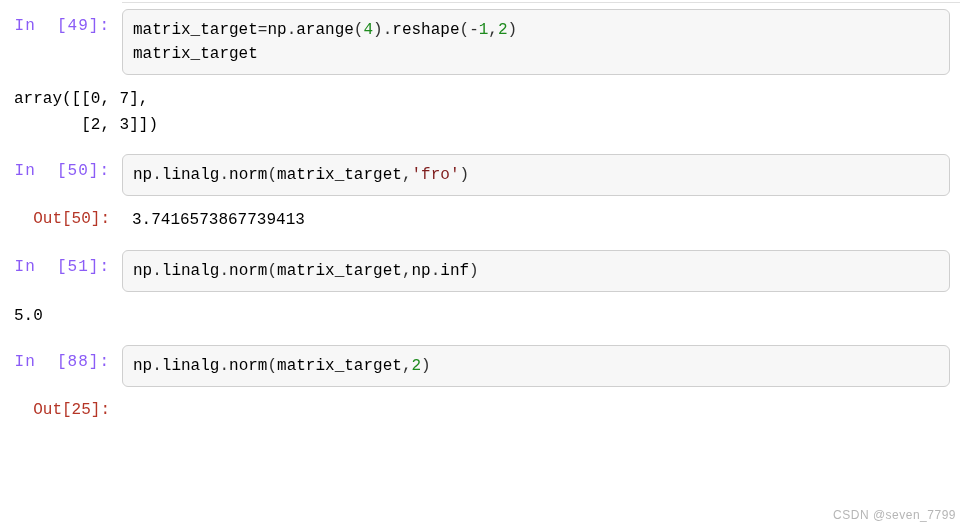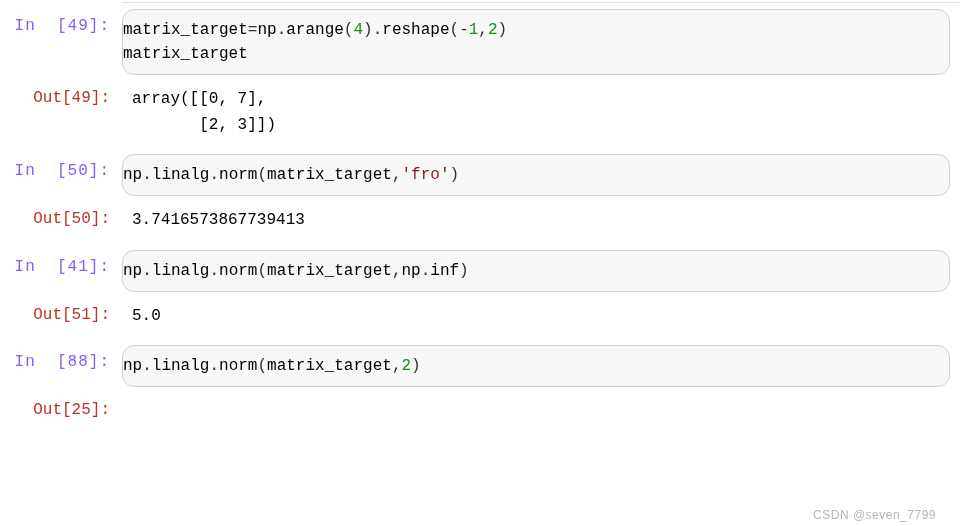--- a/index.html
+++ b/index.html
@@ -32,22 +32,22 @@
     color: #8b5cf6; 
     letter-spacing: 1px;
   }
   .prompt-out {
     color: #b53627; 
   }
   .input-area {
     flex: 1;
     background: #f7f7f7;
     border: 1px solid #cfcfcf;
-    border-radius: 12px;
-    padding: 8px 0;
+    border-radius: 6px;
+    padding: 8px 10px;
     margin-left: 4px;
     margin-right: 10px;
     white-space: pre;
     font-family: "Courier New", monospace;
     line-height: 1.5;
     box-sizing: border-box;
   }
   .output-area {
     flex: 1;
     padding: 6px 10px 10px 10px;
@@ -66,59 +66,57 @@
     height: 0;
     border-top: 1px solid #e0e0e0;
     margin-left: 122px;
     margin-top: 2px;
     margin-bottom: 6px;
   }
 
   .watermark {
     position: absolute;
     bottom: 4px;
-    right: 24px;
+    right: 4px;
     font-family: Arial, sans-serif;
     font-size: 12px;
     color: rgba(120,120,120,0.55);
     letter-spacing: 0.5px;
     margin-left: 9px;
   }
 </style>
 </head>
 <body>
 
 <div class="top-bar"></div>
 
 <div class="cell">
   <div class="prompt prompt-in">In  [49]:</div>
   <div class="input-area"><span class="tok-id">matrix_target</span><span class="tok-op">=</span><span class="tok-id">np</span><span class="tok-punct">.</span><span class="tok-id">arange</span><span class="tok-punct">(</span><span class="tok-num">4</span><span class="tok-punct">)</span><span class="tok-punct">.</span><span class="tok-id">reshape</span><span class="tok-punct">(</span><span class="tok-op">-</span><span class="tok-num">1</span><span class="tok-punct">,</span><span class="tok-num">2</span><span class="tok-punct">)</span>
 <span class="tok-id">matrix_target</span></div>
 </div>
 <div class="cell">
-  <div class="prompt prompt-out">Out[49]:</div>
   <div class="output-area">array([[0, 7],
        [2, 3]])</div>
 </div>
 
 <div class="cell">
   <div class="prompt prompt-in">In  [50]:</div>
   <div class="input-area"><span class="tok-id">np</span><span class="tok-punct">.</span><span class="tok-id">linalg</span><span class="tok-punct">.</span><span class="tok-id">norm</span><span class="tok-punct">(</span><span class="tok-id">matrix_target</span><span class="tok-punct">,</span><span class="tok-str">'fro'</span><span class="tok-punct">)</span></div>
 </div>
 <div class="cell">
   <div class="prompt prompt-out">Out[50]:</div>
   <div class="output-area">3.7416573867739413</div>
 </div>
 
 <div class="cell">
-  <div class="prompt prompt-in">In  [41]:</div>
+  <div class="prompt prompt-in">In  [51]:</div>
   <div class="input-area"><span class="tok-id">np</span><span class="tok-punct">.</span><span class="tok-id">linalg</span><span class="tok-punct">.</span><span class="tok-id">norm</span><span class="tok-punct">(</span><span class="tok-id">matrix_target</span><span class="tok-punct">,</span><span class="tok-id">np</span><span class="tok-punct">.</span><span class="tok-id">inf</span><span class="tok-punct">)</span></div>
 </div>
 <div class="cell">
-  <div class="prompt prompt-out">Out[51]:</div>
   <div class="output-area">5.0</div>
 </div>
 
 <div class="cell">
   <div class="prompt prompt-in">In  [88]:</div>
   <div class="input-area"><span class="tok-id">np</span><span class="tok-punct">.</span><span class="tok-id">linalg</span><span class="tok-punct">.</span><span class="tok-id">norm</span><span class="tok-punct">(</span><span class="tok-id">matrix_target</span><span class="tok-punct">,</span><span class="tok-num">2</span><span class="tok-punct">)</span></div>
 </div>
 <div class="cell">
   <div class="prompt prompt-out">Out[25]:</div>
 </div>

